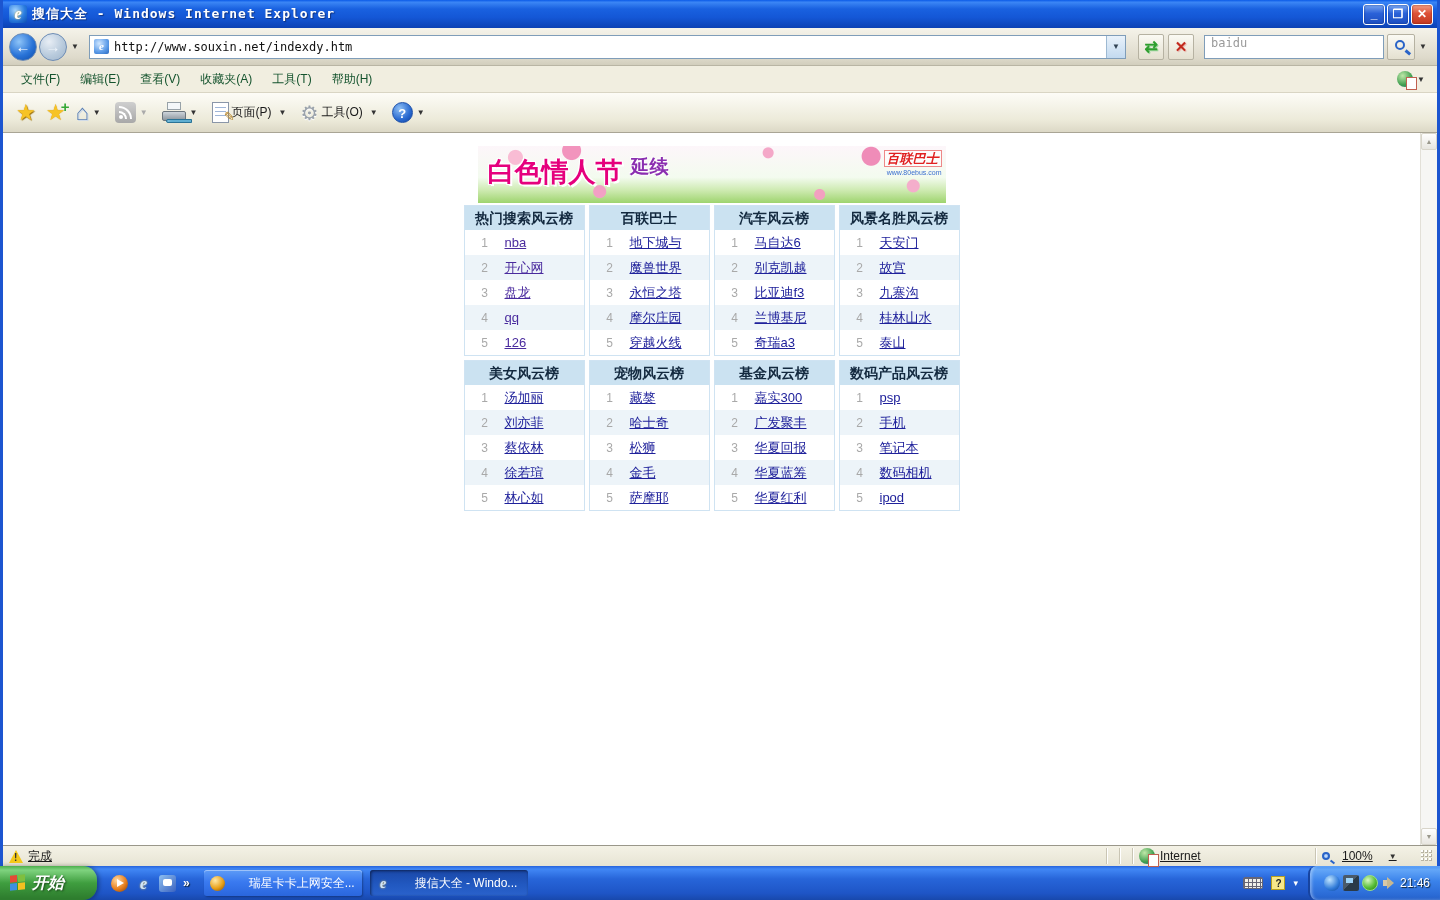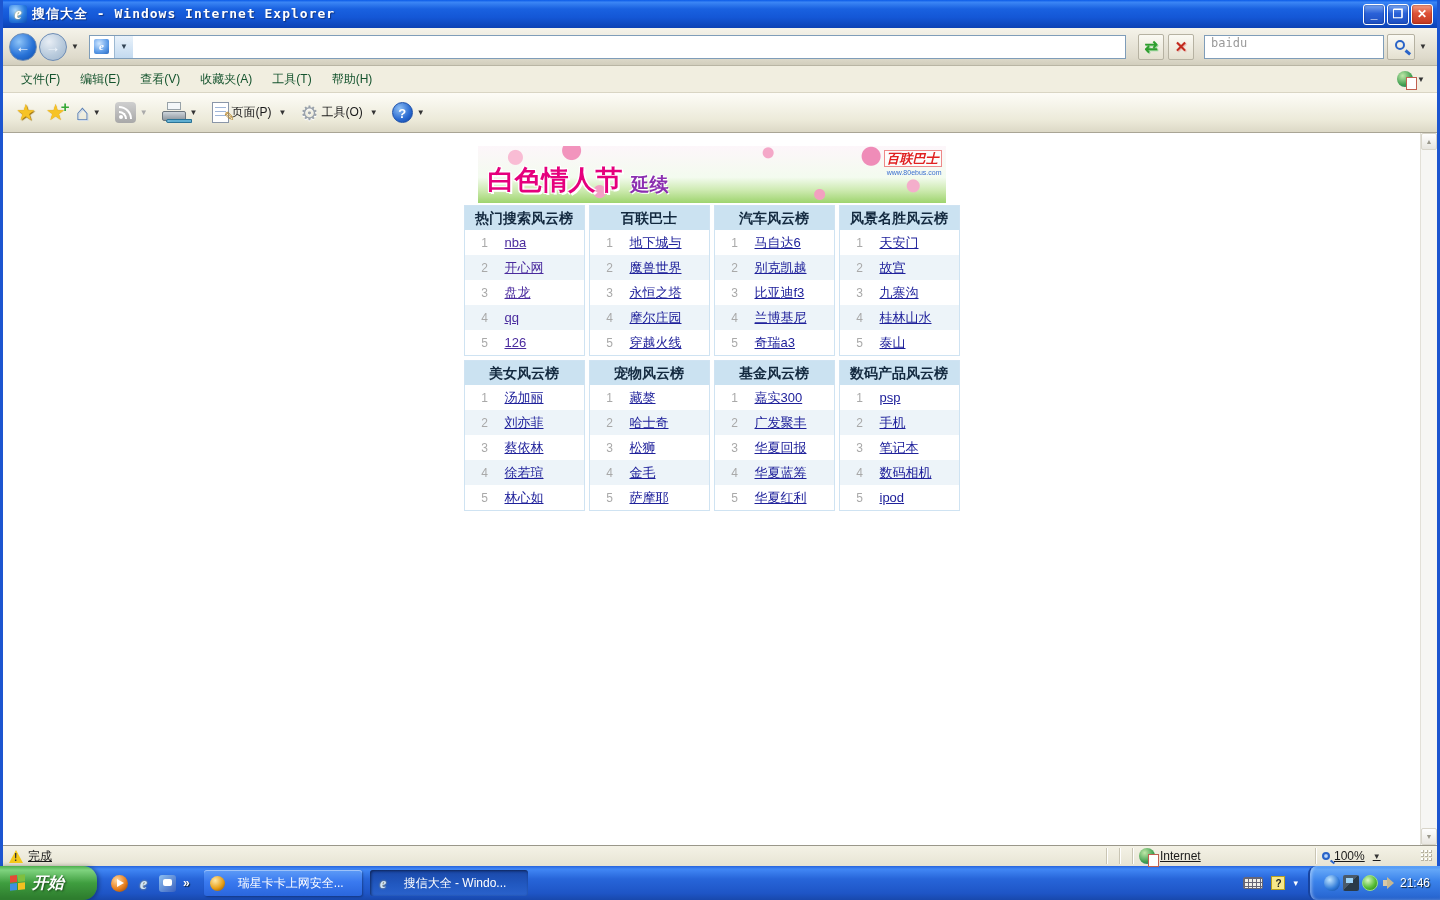--- a/index.html
+++ b/index.html
@@ -92,21 +92,21 @@
   .banner { width:468px; height:57px; position:relative; flex:0 0 57px; overflow:hidden;
     background:
       radial-gradient(circle at 8% 20%, #f9bcd4 0 7px, transparent 8px),
       radial-gradient(circle at 20% 8%, #f294bd 0 9px, transparent 10px),
       radial-gradient(circle at 26% 80%, #f2a0c4 0 6px, transparent 7px),
       radial-gradient(circle at 62% 12%, #f4a8c8 0 5px, transparent 6px),
       radial-gradient(circle at 84% 18%, #ef8cb8 0 9px, transparent 10px),
       radial-gradient(circle at 93% 70%, #f4aecb 0 6px, transparent 7px),
       radial-gradient(circle at 73% 85%, #f2a0c0 0 5px, transparent 6px),
       linear-gradient(to bottom, #fdf6fa 0%, #f3fbef 55%, #cdeab0 78%, #9ed46e 100%); }
-  .banner-text { position:absolute; left:10px; top:16px; display:flex; align-items:flex-end; white-space:nowrap;font-family:Liberation Mono, monospace; }
+  .banner-text { position:absolute; left:10px; top:8px; display:flex; align-items:flex-start; white-space:nowrap;font-family:Liberation Mono, monospace; }
   .bt1 { font-size:27px; font-weight:bold; color:#e5007d;
     text-shadow:-1px -1px 0 #fff, 1px -1px 0 #fff, -1px 1px 0 #fff, 2px 2px 0 #fff, 0 0 3px #fff; }
   .bt2 { font-size:19px; font-weight:bold; color:#8b2fb0; margin:0 5px 0 8px;
     text-shadow:1px 1px 0 #fff, -1px -1px 0 #fff; }
   .bt3 { font-size:36px; font-weight:bold; color:#a421c6; letter-spacing:2px;
     text-shadow:-1px -1px 0 #fff, 1px -1px 0 #fff, -1px 1px 0 #fff, 2px 2px 0 #fff, 0 0 4px #ffd7ef; }
   .banner-logo { position:absolute; right:4px; top:3px; text-align:right; }
   .banner-logo .lg { font:bold italic 13px "Liberation Sans", sans-serif; color:#e02020;
     border:1px solid #e88; padding:0 2px; background:rgba(255,255,255,.55); }
   .banner-logo .lgs { font-size:7px; color:#3b6fd0; display:block; margin-top:1px; }
@@ -129,21 +129,21 @@
 
   
   .statusbar { height:21px; flex:0 0 21px; display:flex; align-items:center;
     background:linear-gradient(to bottom,#f4f2e6,#e7e4d4); border-top:1px solid #9a978a; font-size:12px; color:#1a1a1a; padding:0 4px;text-decoration:underline; }
   .warn { width:14px; height:13px; position:relative; margin:0 5px 0 2px; }
   .warn::before { content:""; position:absolute; left:0; top:0; border-left:7px solid transparent; border-right:7px solid transparent; border-bottom:13px solid #f4c818; }
   .warn::after { content:"!"; position:absolute; left:5px; top:1px; font:bold 10px/13px "Liberation Sans", sans-serif; color:#333; }
   .statusbar .flex { flex:1; }
   .sb-sep { width:1px; height:16px; background:#c9c5b4; margin:0 6px; box-shadow:1px 0 0 #fff; }
   .zone { display:flex; align-items:center; gap:5px; width:170px; }
-  .zoomctl { display:flex; align-items:center; gap:4px; width:95px; }
+  .zoomctl { display:flex; align-items:center; gap:12px; width:95px; }
   .mag-sm { width:8px; height:8px; border:2px solid #2a64c8; border-radius:50%; position:relative; background:radial-gradient(circle,#cfe4ff,#8db8f0); }
   .mag-sm::after { content:""; position:absolute; left:6px; top:7px; width:5px; height:2px; background:#2a64c8; transform:rotate(40deg); }
   .grip { width:12px; height:12px; margin-left:4px;
     background:radial-gradient(circle at 30% 30%, #fff 1px, #b8b4a4 1px 2px, transparent 2px) 0 0/4px 4px; }
 
   
   .taskbar { height:34px; flex:0 0 34px; display:flex; align-items:stretch;
     background:linear-gradient(to bottom,#2663dd 0%,#4187f5 9%,#2765d9 38%,#1e55c6 80%,#1848ac 100%); }
   .start-btn { width:97px; display:flex; align-items:center; gap:6px; padding-left:10px;
     border-radius:0 14px 14px 0; margin-right:14px;
@@ -155,21 +155,21 @@
   .start-label { color:#fff; font:bold italic 16px "Liberation Serif", serif; text-shadow:1px 1px 2px #1c4a1c; }
   .ql { display:flex; align-items:center; gap:7px; padding-right:8px; }
   .ql-icon { width:17px; height:17px; border-radius:3px; }
   .ql-wmp { border-radius:50%; background:radial-gradient(circle at 35% 30%,#ffd9a0,#e87f1e 55%,#7a3c08); position:relative; }
   .ql-wmp::after{content:"";position:absolute;left:6px;top:4px;border-left:7px solid #fff;border-top:4px solid transparent;border-bottom:4px solid transparent;}
   .ql-ie { color:#cfe6ff; font:bold italic 16px/17px "Liberation Serif", serif; text-align:center; text-shadow:0 0 2px #ffd24d; }
   .ql-msgr { background:linear-gradient(135deg,#8fc0f0,#3a62c0); position:relative; }
   .ql-msgr::after{content:"";position:absolute;left:4px;top:4px;width:9px;height:7px;background:#fff;border-radius:2px;}
   .chev { color:#fff; font:bold 12px "Liberation Sans", sans-serif; text-shadow:1px 1px 1px #123; margin-right:6px; }
   .taskbtns { display:flex; align-items:center; gap:8px; flex:1; }
-  .task-btn { width:158px; height:26px; border-radius:3px; display:flex; align-items:center; gap:13px; padding:0 6px;
+  .task-btn { width:158px; height:26px; border-radius:3px; display:flex; align-items:center; gap:24px; padding:0 6px;
     background:linear-gradient(to bottom,#5e9cf7,#3a7af0 45%,#2a66dd); box-shadow:inset 0 1px 0 #9cc2fa, 1px 1px 2px rgba(0,0,0,.3);
     color:#fff; font-size:12px; white-space:nowrap; overflow:hidden; }
   .task-btn.active { background:linear-gradient(to bottom,#1a48a8,#2158c0 55%,#2a62cc); box-shadow:inset 1px 1px 3px rgba(0,0,10,.55); }
   .task-ic { width:15px; height:15px; flex:0 0 15px; border-radius:3px; }
   .task-ic.kaka { background:radial-gradient(circle at 35% 30%,#ffe9a8,#e8a018 55%,#7a4808); border-radius:50%; }
   .task-ic.ie { color:#cfe6ff; font:bold italic 14px/15px "Liberation Serif", serif; text-align:center; text-shadow:0 0 2px #ffd24d; }
   .pre-tray { display:flex; align-items:center; gap:8px; padding:0 10px; }
   .kbd-ic { width:20px; height:12px; background:#f0f0ea; border:1px solid #667; border-radius:2px;
     background-image:linear-gradient(#667 1px, transparent 1px), linear-gradient(90deg,#667 1px, transparent 1px); background-size:4px 4px; }
   .lang-help { width:14px; height:14px; background:#f7e88a; border:1px solid #b8a020; color:#222; font:bold 10px/13px "Liberation Sans", sans-serif; text-align:center; }
@@ -201,20 +201,21 @@
       <span class="winbtn close">✕</span>
     </span>
   </div>
 
   <div class="navbar">
     <span class="navcircle back">←</span>
     <span class="navcircle fwd">→</span>
     <span class="dd">▼</span>
     <div class="addr-field">
       <span class="pagei">e</span>
+      <span class="addr-url">http://www.souxin.net/indexdy.htm</span>
       <span class="addr-dd">▼</span>
     </div>
     <span class="sq-btn">
         <span class="refresh-glyph">⇄</span>
       </span>
     <span class="sq-btn">
         <span class="stop-glyph">✕</span>
       </span>
     <div class="search-box">
       <span class="ph">baidu</span>

